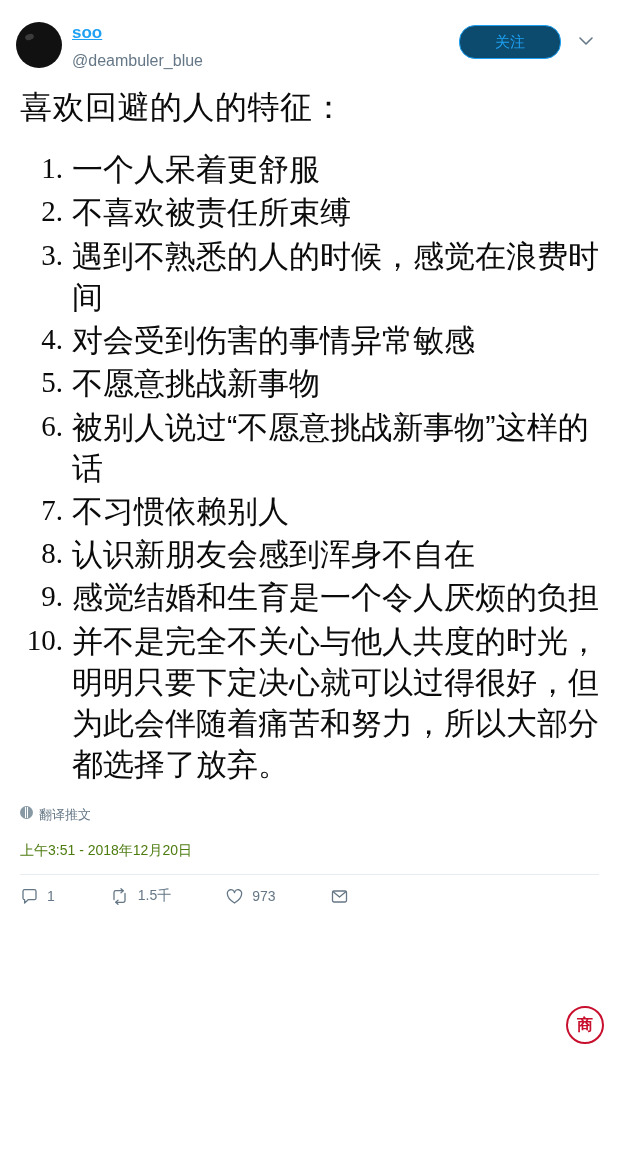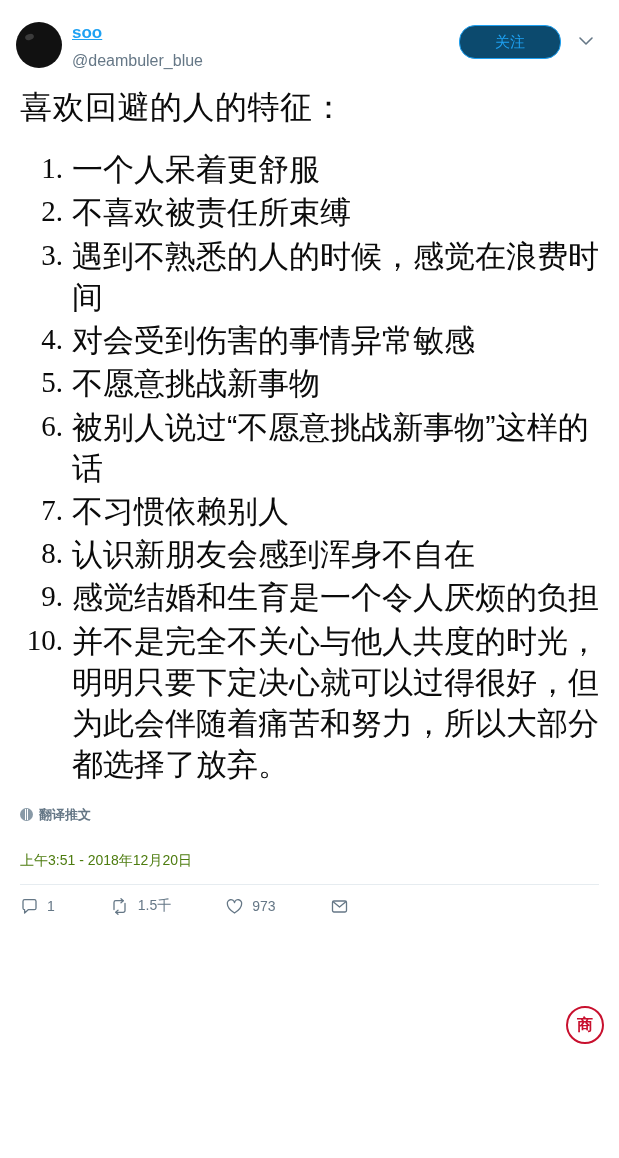--- a/index.html
+++ b/index.html
@@ -134,26 +134,24 @@
     min-width: 0;
   }
 
   
   .footer {
     padding: 18px 20px 0 20px;
     box-sizing: border-box;
   }
   .translate {
     display: flex;
-    align-items: center;
     color: #657786;
     font-size: 13px;
-    margin-bottom: 28px;
+    margin-bottom: 18px;
     cursor: pointer;
-    font-weight: bold;
   }
   .globe {
     width: 13px;
     height: 13px;
     border-radius: 50%;
     background: #8899a6;
     margin-right: 6px;
     flex: 0 0 auto;
     position: relative;
   }

